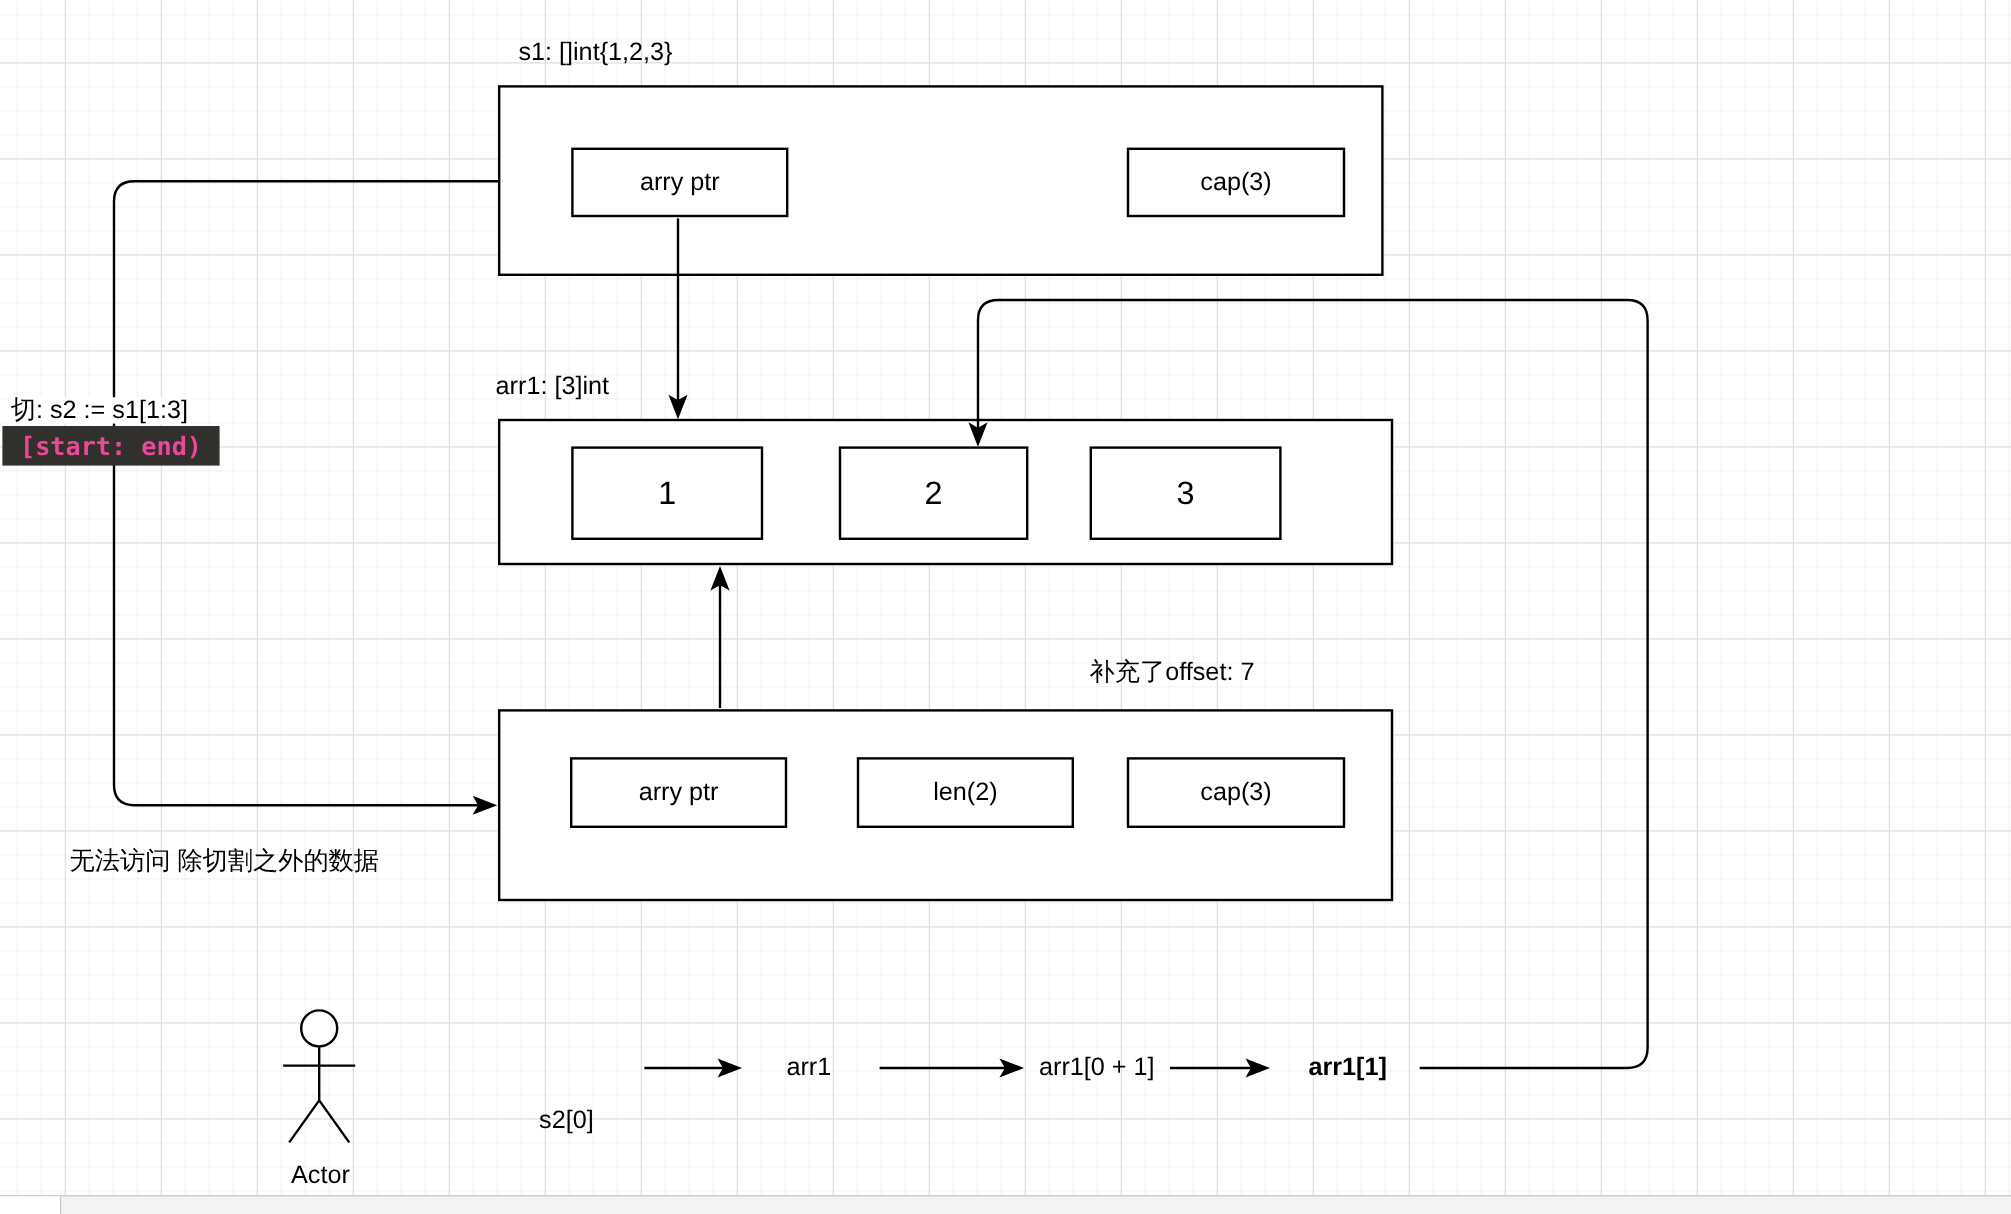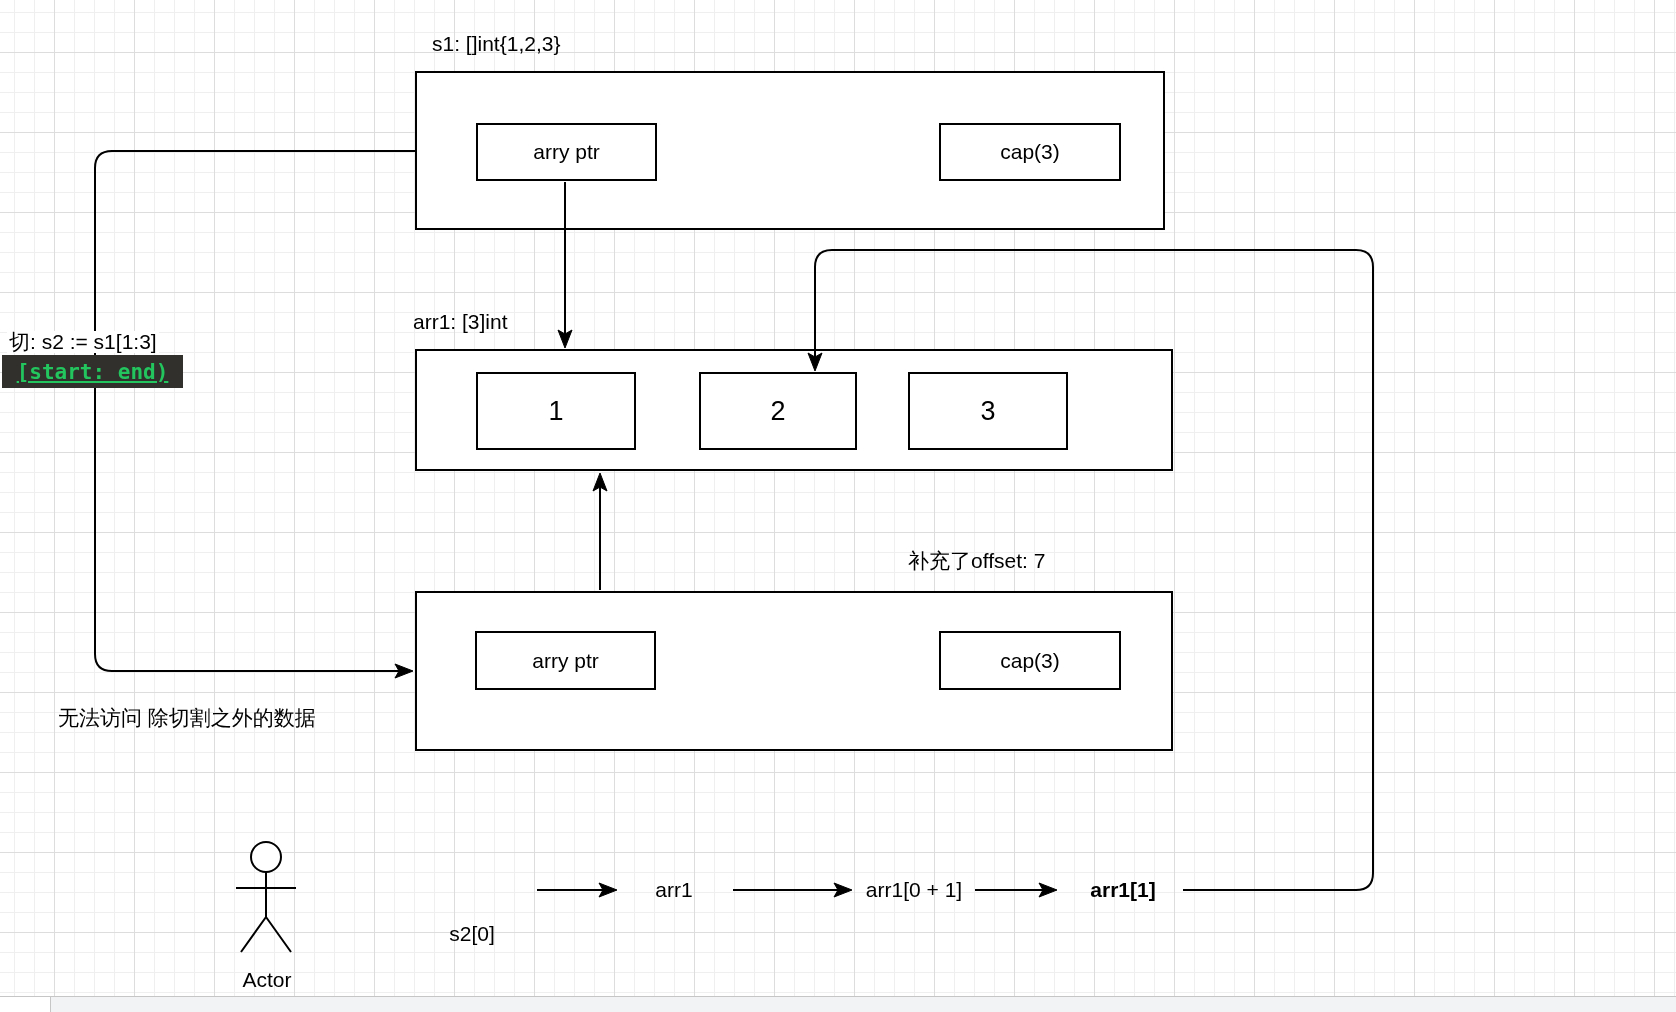--- a/index.html
+++ b/index.html
@@ -8,21 +8,21 @@
     font-family:"Liberation Sans",sans-serif;color:#000;
     background-color:#ffffff;
     background-image:
       linear-gradient(#dddddd 1px, transparent 1px),
       linear-gradient(90deg, #dddddd 1px, transparent 1px),
       linear-gradient(#efefef 1px, transparent 1px),
       linear-gradient(90deg, #efefef 1px, transparent 1px);
     background-size:80px 80px,80px 80px,20px 20px,20px 20px;
     background-position:0 52px,54px 0,0 12px,14px 0;
   }
-  .box{position:absolute;background:#fff;border:2px solid #000;z-index:1;padding-left:12px;}
+  .box{position:absolute;background:#fff;border:2px solid #000;z-index:1;}
   .cell{position:absolute;background:#fff;border:2px solid #000;display:flex;align-items:center;justify-content:center;font-size:21px;}
   .cell.num{font-size:27px;}
   svg.layer{position:absolute;left:0;top:0;z-index:2;}
   .lbl{position:absolute;font-size:21px;white-space:nowrap;z-index:3;line-height:22px;}
   .lbl.bg{background:#fff;padding:0 2px;}
   .badge{position:absolute;left:2px;top:355px;width:181px;height:33px;z-index:3;
     display:flex;align-items:center;justify-content:center;
     font-family:"DejaVu Sans Mono",monospace;font-weight:bold;font-size:21px;}
   .chain-lbl{position:absolute;top:879px;height:22px;line-height:22px;font-size:21px;white-space:nowrap;z-index:3;transform:translateX(-50%);}
   .bottombar{position:absolute;left:0;top:996px;width:1676px;height:16px;background:#f1f3f4;border-top:1px solid #c6c6c6;z-index:4;}
@@ -54,20 +54,23 @@
     </div>
     <div class="cell num" style="left:491px;top:21px;width:156px;height:74px;">
       <span>3</span>
     </div>
   </div>
 
   <div class="lbl" style="left:908px;top:550px;">补充了offset: 7</div>
   <div class="box" style="left:415px;top:591px;width:742px;height:156px;">
     <div class="cell" style="left:58px;top:38px;width:177px;height:55px;">
       <span>arry ptr</span>
+    </div>
+    <div class="cell" style="left:297px;top:38px;width:177px;height:55px;">
+      <span>len(2)</span>
     </div>
     <div class="cell" style="left:522px;top:38px;width:178px;height:55px;">
       <span>cap(3)</span>
     </div>
   </div>
 
   <svg class="layer" width="1676" height="1012">
 
     <g>
       <path d="M 415 151 H 112 Q 95 151 95 168 V 654 Q 95 671 112 671 H 399" fill="none" stroke="#000" stroke-width="2"></path>
@@ -102,21 +105,21 @@
       <path d="M 1057 890 L 1039 883 L 1043 890 L 1039 897 Z" fill="#000" stroke="#000" stroke-width="1"></path>
     </g>
 
     <g>
       <circle cx="266" cy="857" r="15" fill="#fff" stroke="#000" stroke-width="2"></circle>
       <path d="M 266 872 V 917 M 236 888 H 296 M 266 917 L 241 952 M 266 917 L 291 952" fill="none" stroke="#000" stroke-width="2"></path>
     </g>
   </svg>
 
   <div class="lbl bg" style="left:7px;top:331px;">切: s2 := s1[1:3]</div>
-  <div class="badge" style="background: rgb(49, 48, 44); color: #22c55e; text-decoration: underline;">[start: end)</div>
+  <div class="badge" style="background: rgb(49, 48, 44); color: #ec4899;">[start: end)</div>
   <div class="lbl" style="left:58px;top:707px;">无法访问 除切割之外的数据</div>
 
   <div class="chain-lbl" style="left:472px;margin-top:44px;">s2[0]</div>
   <div class="chain-lbl" style="left:674px;">arr1</div>
   <div class="chain-lbl" style="left:914px;">arr1[0 + 1]</div>
   <div class="chain-lbl" style="left:1123px;font-weight:bold;">arr1[1]</div>
 
   <div class="chain-lbl" style="left:267px;top:969px;">Actor</div>
 
   <div class="bottombar">

